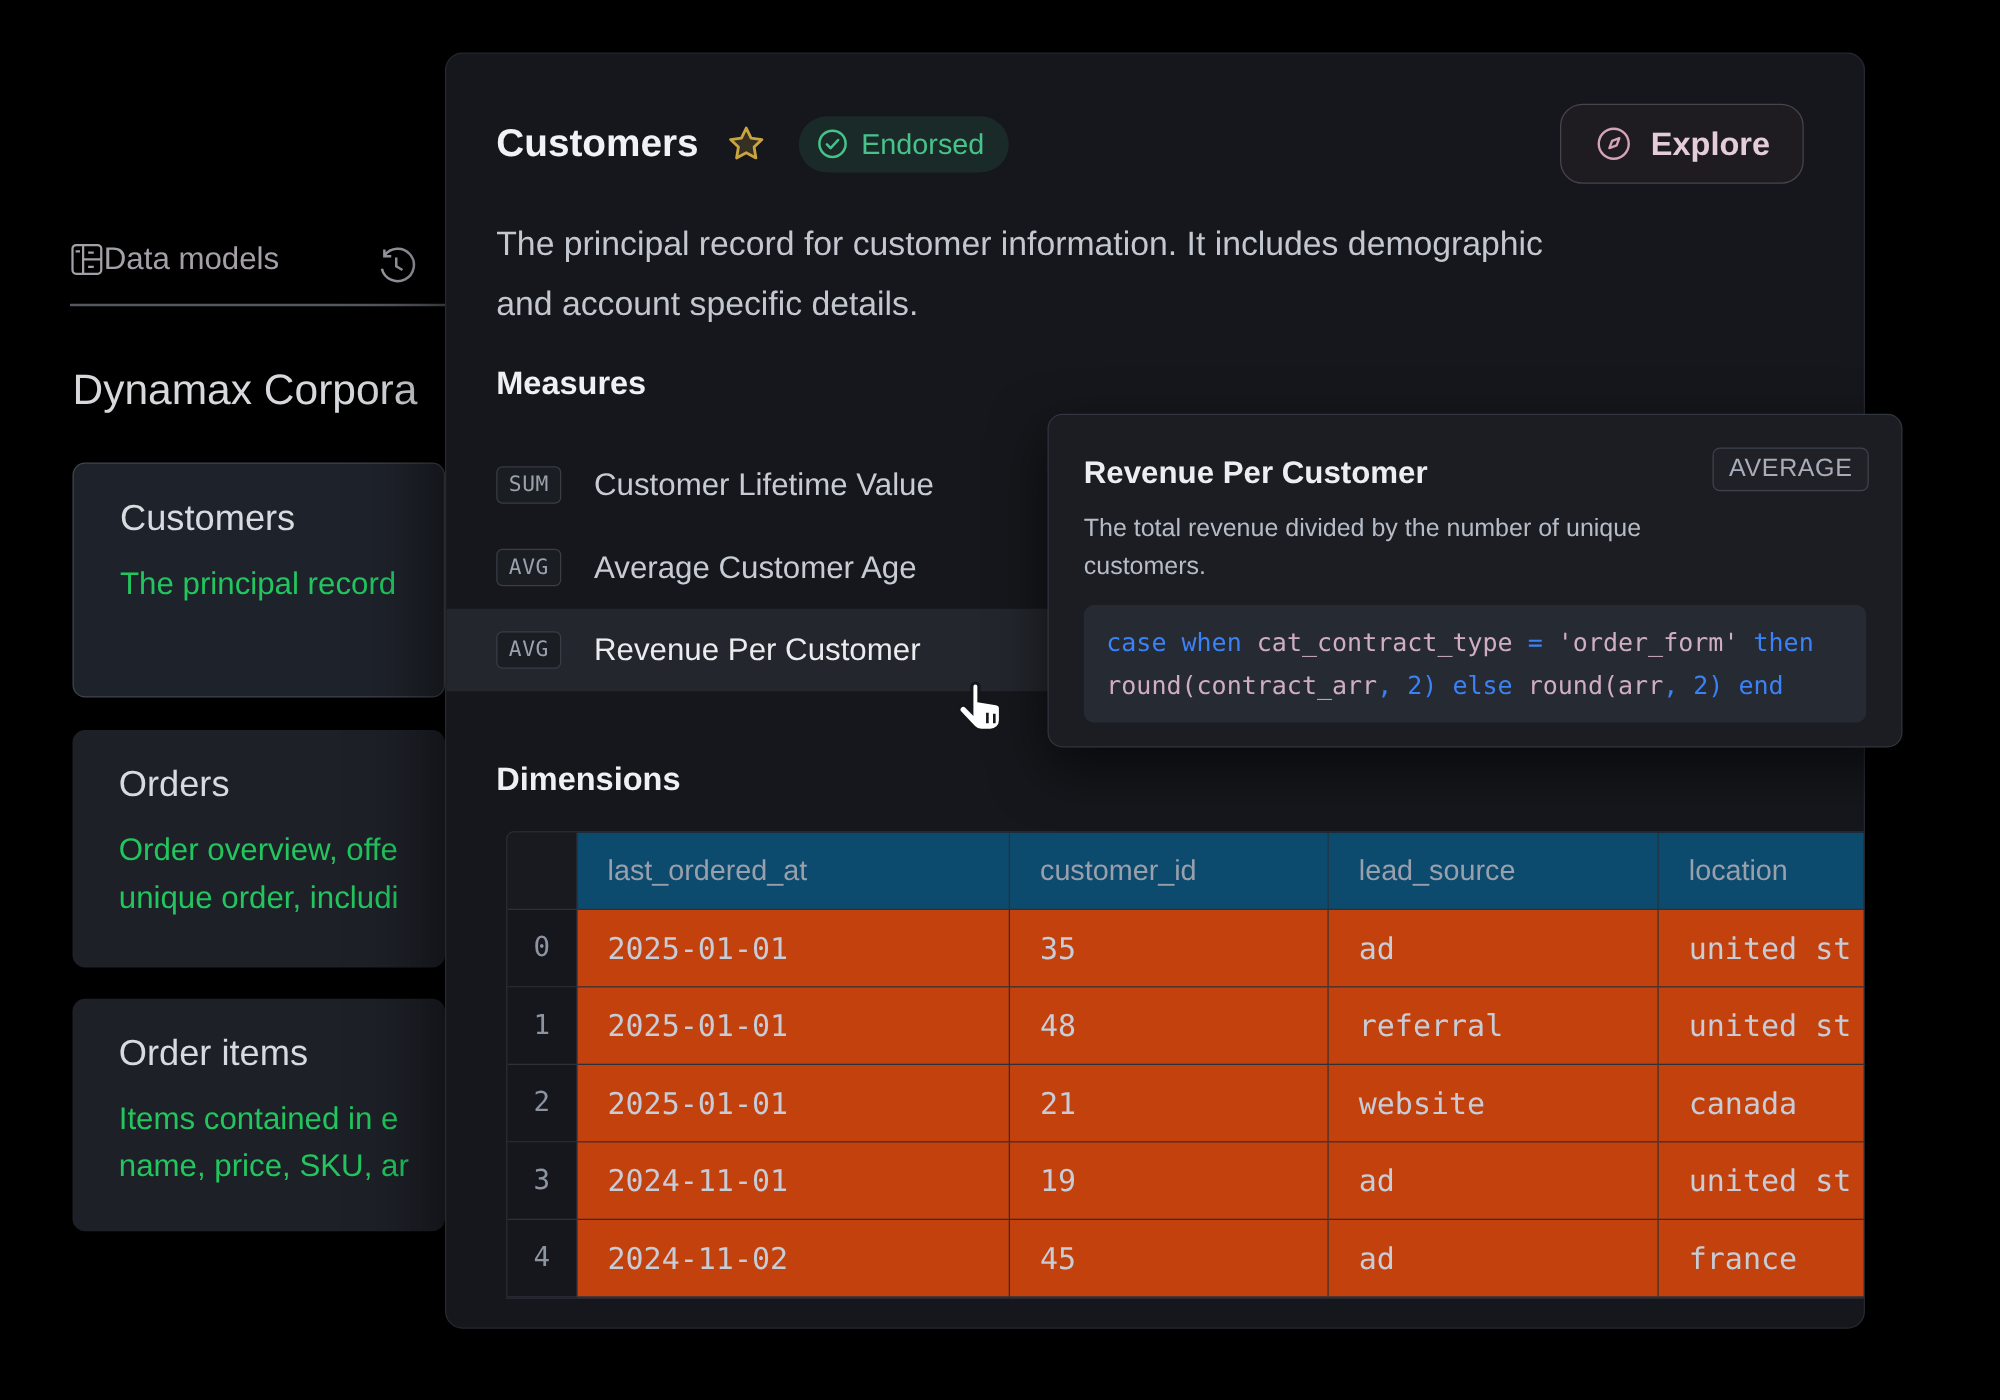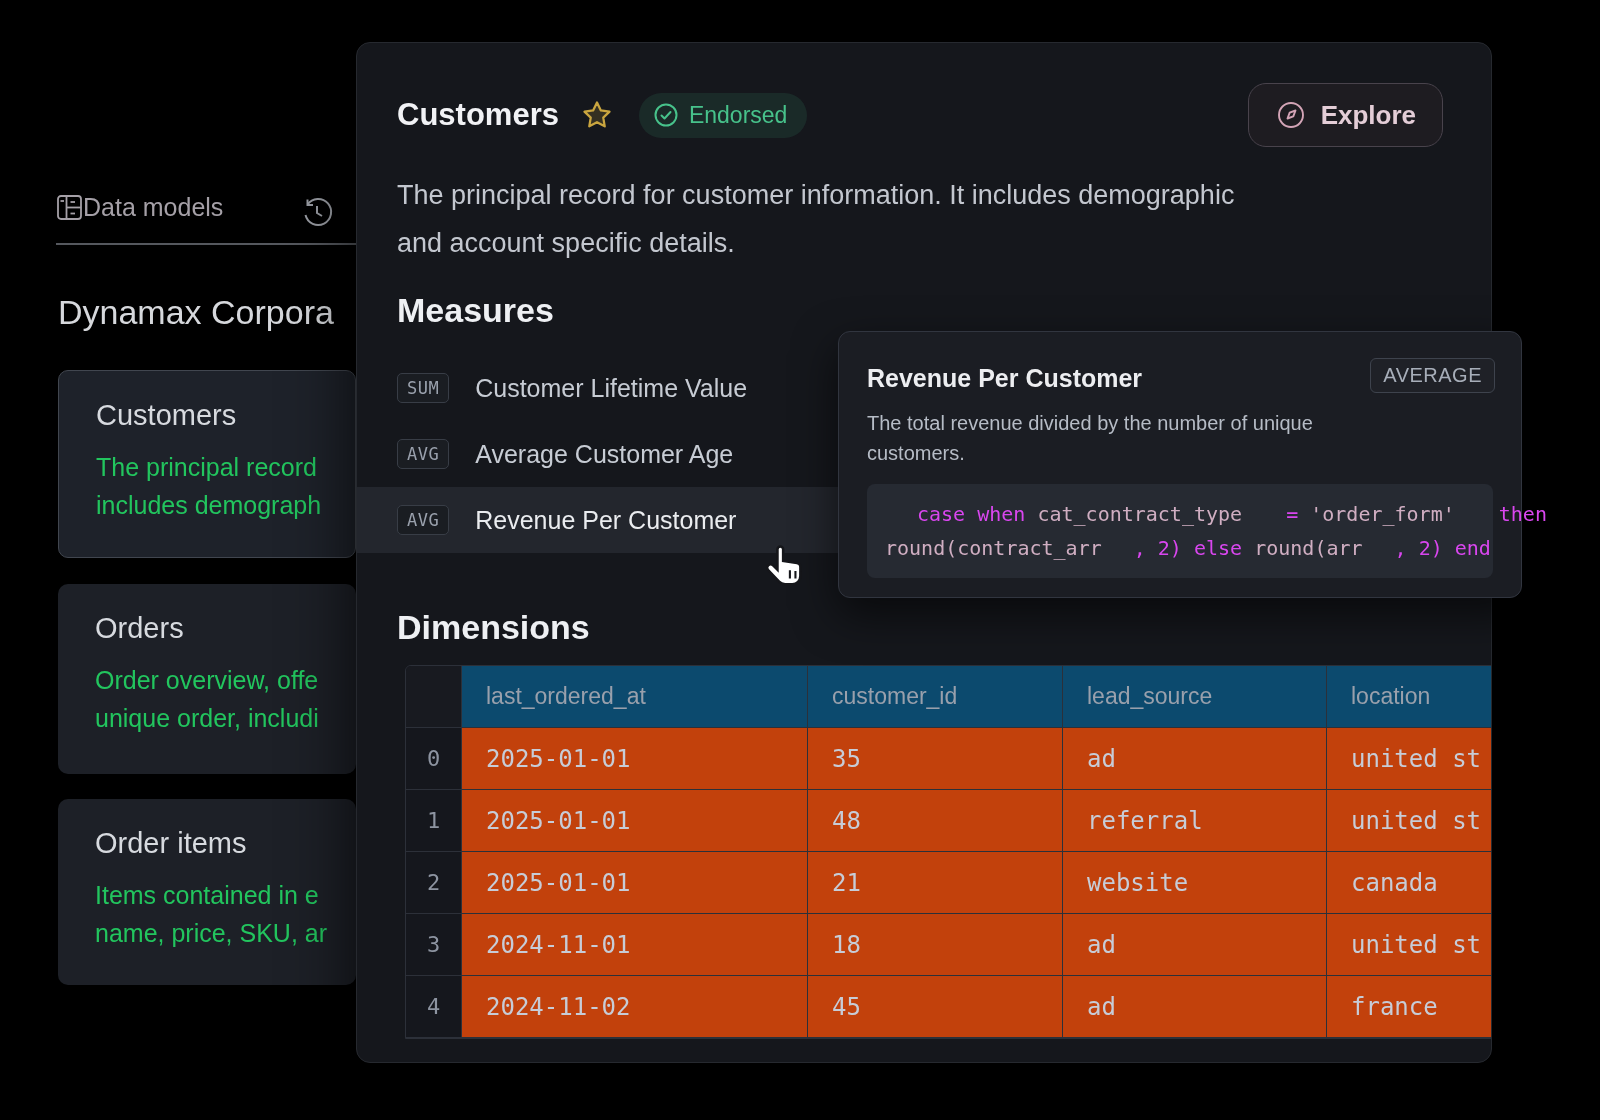--- a/index.html
+++ b/index.html
@@ -28,21 +28,21 @@
   .panel-header { position:absolute; left:40px; right:48px; top:44px; height:56px; display:flex; align-items:center; }
   .panel-title { font-size:31px; font-weight:600; color:#f1f2f5; }
   .star { margin-left:22px; display:flex; }
   .endorsed { margin-left:26px; display:flex; align-items:center; gap:10px;
               background:rgba(62,184,128,0.12); border-radius:999px; padding:9px 20px 9px 14px; }
   .endorsed-label { font-size:23px; color:#47c28b; }
   .explore-btn { margin-left:auto; display:flex; align-items:center; gap:14px; height:64px; padding:0 26px;
                  background:#1e1c21; border:1px solid #49434c; border-radius:18px; cursor:pointer;font-weight:bold; }
   .explore-label { font-size:26px; color:#e4cdd7; }
   .panel-desc { position:absolute; left:40px; top:128px; font-size:27px; color:#c3c7cf; line-height:48px; }
-  .section-head { position:absolute; left:40px; font-size:34px; font-weight:700; color:#eef0f3; }
+  .section-head { position:absolute; left:40px; font-size:26px; font-weight:700; color:#eef0f3; }
   #measures-head { top:248px; }
   #dimensions-head { top:565px; }
   .measure-list { position:absolute; left:0; right:0; top:312px; }
   .measure-row { height:66px; display:flex; align-items:center; padding-left:40px; }
   .measure-row.hl { background:#23262d; }
   .agg-badge { font-family:"DejaVu Sans Mono", monospace; font-size:17px; letter-spacing:.5px;
                color:#9aa1ad; border:1px solid #383d46; background:#1a1d22; border-radius:5px; padding:4px 9px; }
   .measure-label { margin-left:26px; font-size:25px; color:#c7ccd4; }
   .measure-row.hl .measure-label { color:#eaecef; }
 
@@ -60,21 +60,21 @@
   
   .tooltip { position:absolute; left:838px; top:331px; width:684px; height:267px;
              background:#1b1d23; border:1px solid #31353f; border-radius:12px;
              box-shadow:0 16px 44px rgba(0,0,0,.6); }
   .tt-title { position:absolute; left:28px; top:32px; font-size:25px; font-weight:600; color:#edeef1; }
   .tt-badge { position:absolute; right:26px; top:26px; border:1px solid #3e434d; border-radius:6px;
               padding:5px 12px; font-size:20px; letter-spacing:.5px; color:#a7aeb9; background:rgba(255,255,255,.02); }
   .tt-body { position:absolute; left:28px; top:76px; font-size:20px; color:#b6bcc6; line-height:30px; }
   .tt-code { position:absolute; left:28px; right:28px; top:152px; background:#262a32; border-radius:8px;
              padding:13px 18px; font-family:"DejaVu Sans Mono", monospace; font-size:20px; line-height:34px; white-space:pre; }
-  .tk-kw { color:#d946ef;margin-left:32px; } .tk-id { color:#d0aec2; } .tk-str { color:#d0aec2; }
+  .tk-kw { color:#3b82f6; } .tk-id { color:#d0aec2; } .tk-str { color:#d0aec2; }
 
   .cursor { position:absolute; left:762px; top:542px; pointer-events:none; }
 
   svg { display:block; }
 </style>
 </head>
 <body>
 
 <div class="stage">
 
@@ -98,21 +98,20 @@
       <path d="M7.5 4.5 v5.5 h5.5"></path>
       <path d="M17 11 v7 l5 3"></path>
     </svg>
   </div>
   <div class="bp-heading">Dynamax Corpora</div>
 
   <div class="bp-card selected" id="card-customers">
     <div class="bp-card-title">Customers</div>
     <div class="bp-card-body">
       <div>The principal record</div>
-      <div>includes demograph</div>
     </div>
   </div>
   <div class="bp-card" id="card-orders">
     <div class="bp-card-title">Orders</div>
     <div class="bp-card-body">
       <div>Order overview, offe</div>
       <div>unique order, includi</div>
     </div>
   </div>
   <div class="bp-card" id="card-orderitems">
@@ -191,21 +190,21 @@
       <div class="dt-cell">united st</div>
 
       <div class="dt-cell dt-idx">2</div>
       <div class="dt-cell">2025-01-01</div>
       <div class="dt-cell">21</div>
       <div class="dt-cell">website</div>
       <div class="dt-cell">canada</div>
 
       <div class="dt-cell dt-idx">3</div>
       <div class="dt-cell">2024-11-01</div>
-      <div class="dt-cell">18</div>
+      <div class="dt-cell">19</div>
       <div class="dt-cell">ad</div>
       <div class="dt-cell">united st</div>
 
       <div class="dt-cell dt-idx">4</div>
       <div class="dt-cell">2024-11-02</div>
       <div class="dt-cell">45</div>
       <div class="dt-cell">ad</div>
       <div class="dt-cell">france</div>
     </div>
   </div>

